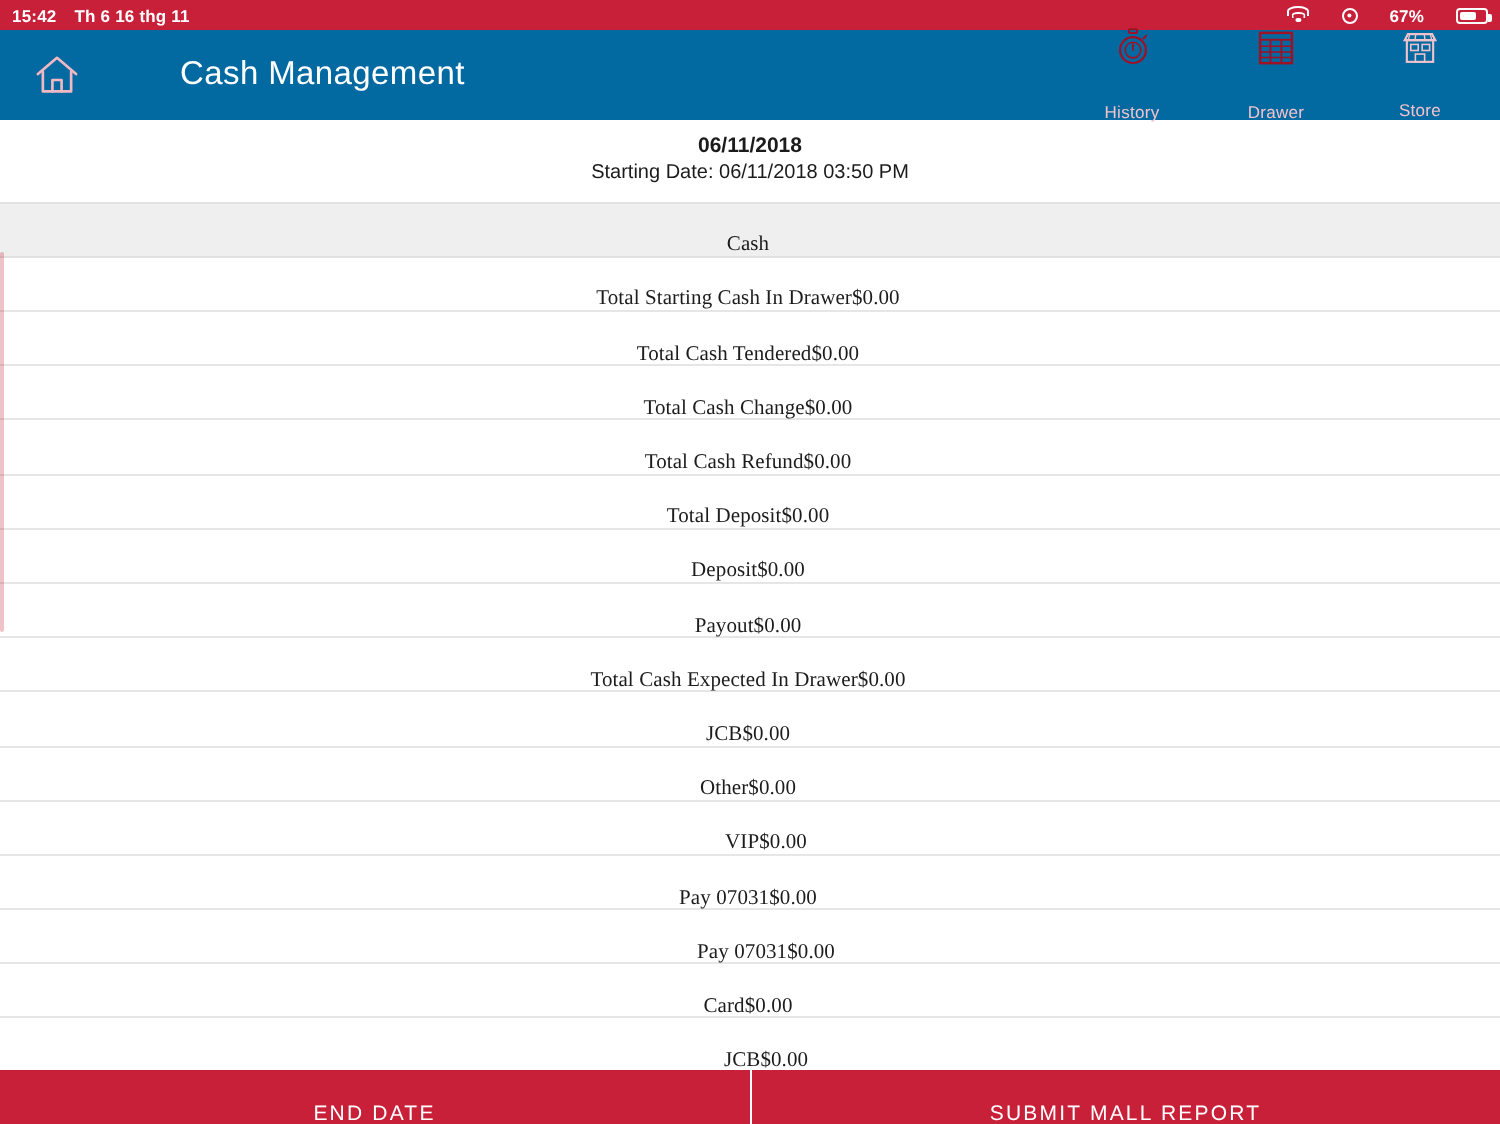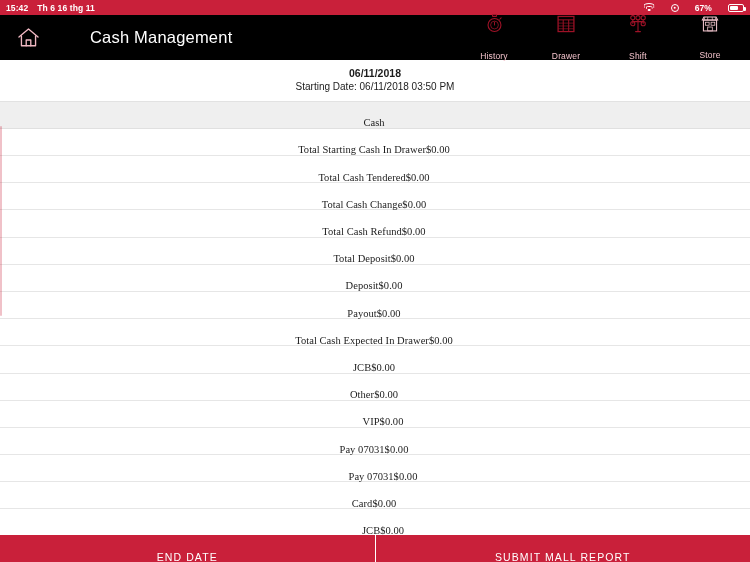--- a/index.html
+++ b/index.html
@@ -43,21 +43,21 @@
     position:relative;padding:1px;
   }
   .batt::after{
     content:"";position:absolute;right:-3px;top:2px;width:1.6px;height:4px;
     background:#fff;border-radius:0 1px 1px 0;
   }
   .batt b{ display:block;height:100%;background:#fff;border-radius:1px; }
 
   
   #app-header{
-    height:45px; background:#000000; color:#fff;
+    height:45px; background:#0369a1; color:#fff;
     display:flex; align-items:center; position:relative;
   }
   #home-btn{
     width:56px; height:45px; display:flex; align-items:center;
     justify-content:center; cursor:pointer;
   }
   #app-title{
     font-size:16.5px; font-weight:400; letter-spacing:.2px;
     margin-left:34px; white-space:nowrap;
   }
@@ -162,34 +162,20 @@
         <svg width="18" height="18" viewBox="0 0 20 20">
           <rect x="1.2" y="1.6" width="17.6" height="16.8" fill="none" stroke="#9E1227" stroke-width="1.4"></rect>
           <path d="M1.2 5.4 H18.8" stroke="#9E1227" stroke-width="1.1"></path>
           <path d="M6.9 5.4 V18.4 M13 5.4 V18.4" stroke="#9E1227" stroke-width="1.1"></path>
           <path d="M1.2 9 H18.8 M1.2 12.2 H18.8 M1.2 15.3 H18.8" stroke="#9E1227" stroke-width="0.75"></path>
         </svg>
       </span>
       <span class="nav-label">Drawer</span>
     </div>
 
-    <div class="nav-item">
-      <span class="nav-ico">
-        <svg width="18" height="18" viewBox="0 0 20 20">
-          <circle cx="4.2" cy="3" r="2.3" fill="none" stroke="#9E1227" stroke-width="1.2"></circle>
-          <circle cx="10" cy="3" r="2.3" fill="none" stroke="#9E1227" stroke-width="1.2"></circle>
-          <circle cx="15.8" cy="3" r="2.3" fill="none" stroke="#9E1227" stroke-width="1.2"></circle>
-          <circle cx="4.2" cy="9.6" r="2.3" fill="none" stroke="#9E1227" stroke-width="1.2"></circle>
-          <circle cx="15.8" cy="9.6" r="2.3" fill="none" stroke="#9E1227" stroke-width="1.2"></circle>
-          <path d="M4.2 5.3 V9.6 M15.8 5.3 V9.6 M10 5.3 V18 M4.2 7.4 H15.8" stroke="#9E1227" stroke-width="1.2"></path>
-          <path d="M7.4 18.4 H12.6" stroke="#9E1227" stroke-width="1.4" stroke-linecap="round"></path>
-        </svg>
-      </span>
-      <span class="nav-label">Shift</span>
-    </div>
 
     <div class="nav-item">
       <span class="nav-ico">
         <svg width="18" height="16" viewBox="0 0 20 18">
           <path d="M1.4 4.6 L3.2 1.2 H16.8 L18.6 4.6 Z" fill="none" stroke="#EFC3CB" stroke-width="1.2"></path>
           <path d="M4.2 1.2 L3.4 4.6 M7.6 1.2 L7.2 4.6 M12.4 1.2 L12.8 4.6 M15.8 1.2 L16.6 4.6" stroke="#EFC3CB" stroke-width="0.8"></path>
           <rect x="2.6" y="4.6" width="14.8" height="12.2" fill="none" stroke="#EFC3CB" stroke-width="1.2"></rect>
           <rect x="4.8" y="7" width="4.2" height="3.4" fill="none" stroke="#EFC3CB" stroke-width="0.9"></rect>
           <rect x="11.2" y="7" width="4.2" height="3.4" fill="none" stroke="#EFC3CB" stroke-width="0.9"></rect>
           <rect x="7.4" y="12.4" width="5.2" height="4.4" fill="none" stroke="#EFC3CB" stroke-width="0.9"></rect>

